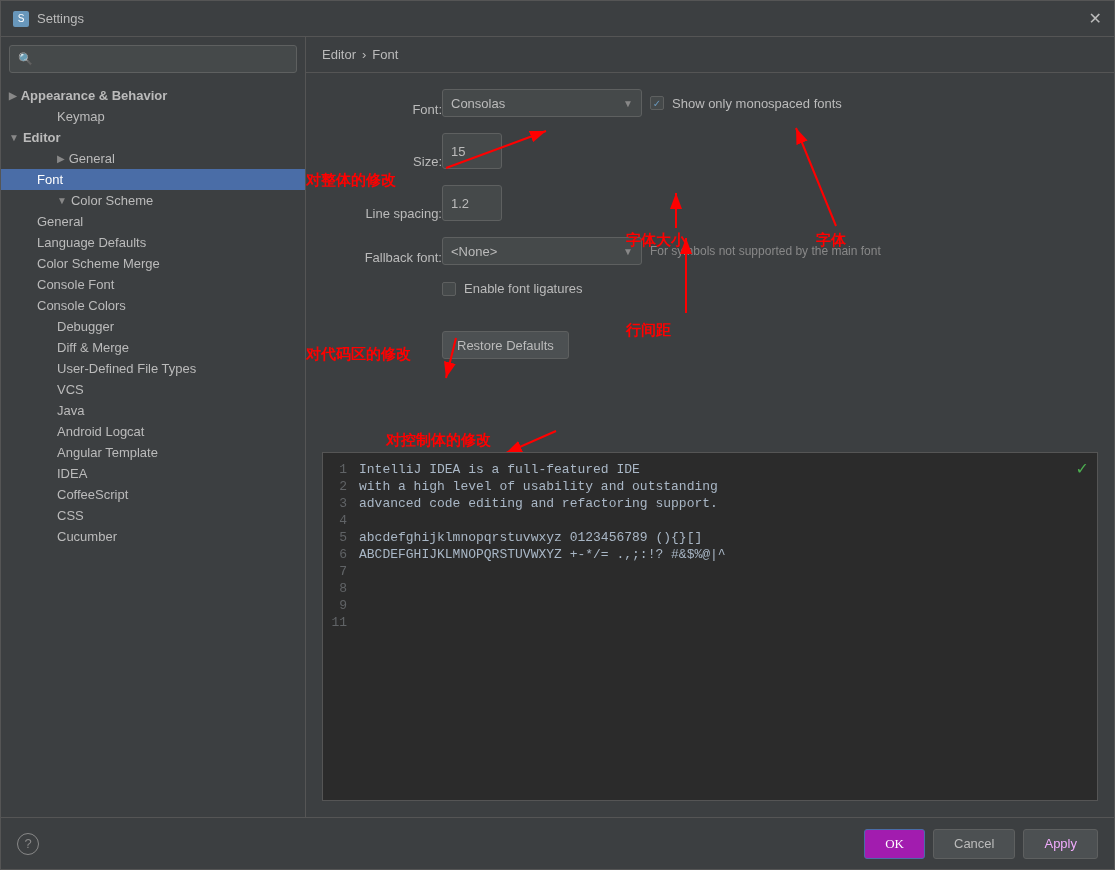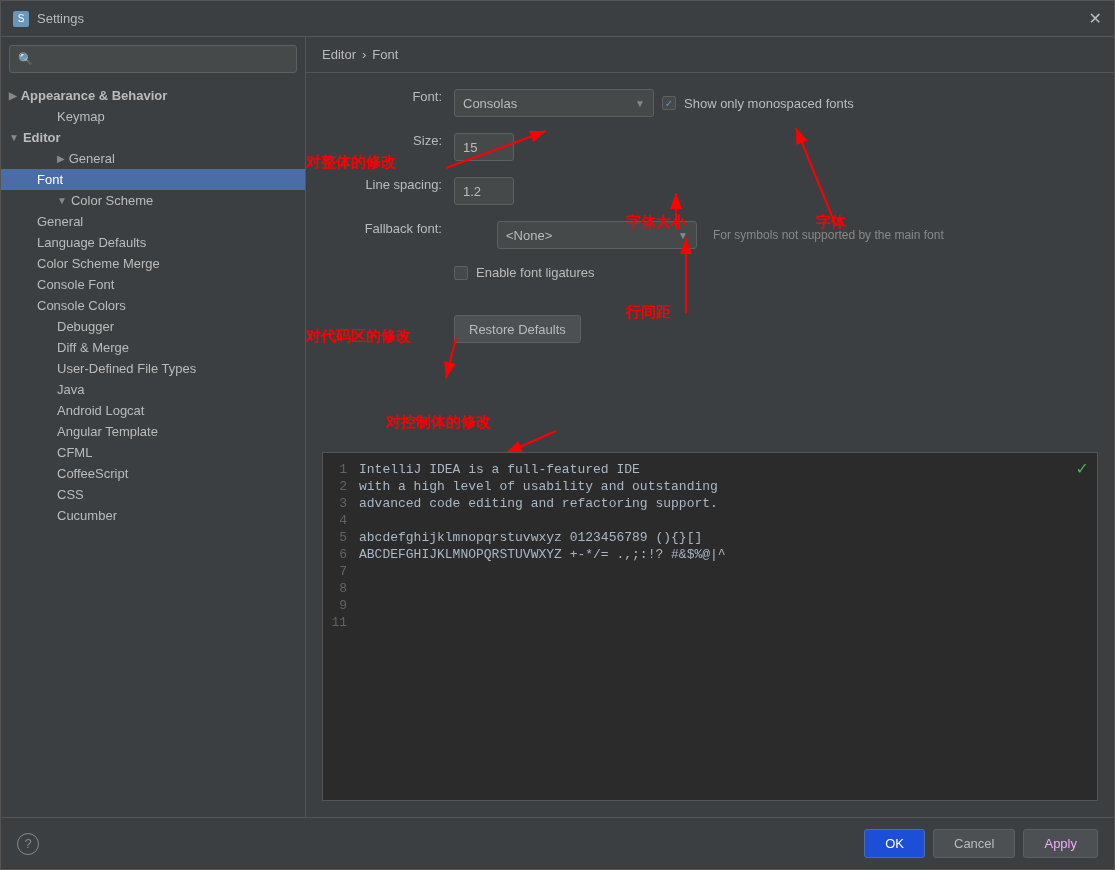--- a/index.html
+++ b/index.html
@@ -26,28 +26,28 @@
     .tree-item.level-2 { padding-left: 36px; }
     .expand-arrow { font-size: 10px; color: #888; }
 
     
     .main-panel { flex: 1; display: flex; flex-direction: column; background: #3c3f41; overflow: hidden; }
 
     .breadcrumb { padding: 10px 16px; border-bottom: 1px solid #555; display: flex; align-items: center; gap: 6px; color: #bbbbbb; font-size: 13px; }
 
     .settings-content { padding: 16px; display: flex; flex-direction: column; gap: 16px; flex: 1; overflow-y: auto; position: relative; }
 
-    .form-row { display: flex; align-items: flex-start; gap: 12px; }
+    .form-row { display: flex; align-items: flex-end; }
     .form-label { width: 120px; text-align: right; color: #bbbbbb; font-size: 13px; }
     .form-control { display: flex; align-items: center; gap: 8px; }
 
     .dropdown { background: #45494a; border: 1px solid #5e6060; border-radius: 3px; color: #bbbbbb; font-size: 13px; padding: 3px 8px; height: 28px; display: flex; align-items: center; gap: 8px; cursor: pointer; min-width: 200px; }
     .dropdown-arrow { margin-left: auto; color: #888; font-size: 10px; }
 
-    .text-input { background: #45494a; border: 1px solid #5e6060; border-radius: 3px; color: #bbbbbb; font-size: 13px; padding: 3px 8px; height: 28px; width: 60px; }
+    .text-input { background: #45494a; border: 1px solid #5e6060; border-radius: 3px; color: #bbbbbb; font-size: 13px; padding: 3px 8px; height: 36px; width: 60px; }
 
     .checkbox-row { display: flex; align-items: center; gap: 8px; }
     .checkbox { width: 14px; height: 14px; background: #45494a; border: 1px solid #5e6060; border-radius: 2px; display: flex; align-items: center; justify-content: center; cursor: pointer; }
     .checkbox.checked::after { content: '✓'; font-size: 10px; color: #6897bb; }
 
     .restore-btn { background: #4c5052; border: 1px solid #5e6060; border-radius: 3px; color: #bbbbbb; font-size: 13px; padding: 5px 14px; cursor: pointer; height: 28px; display: flex; align-items: center; }
 
     
     .preview { background: #2b2b2b; border: 1px solid #555; margin: 0 16px 16px; flex: 1; min-height: 300px; overflow: hidden; position: relative; }
     .preview-check { position: absolute; top: 6px; right: 8px; color: #4caf50; font-size: 16px; }
@@ -55,26 +55,26 @@
     .code-line { display: flex; align-items: center; padding: 1px 0; }
     .line-num { width: 36px; text-align: right; padding-right: 12px; color: #606366; font-size: 13px; user-select: none; }
     .line-code { color: #a9b7c6; font-size: 13px; }
 
     
     .bottom-bar { height: 52px; background: #3c3f41; border-top: 1px solid #555; display: flex; align-items: center; justify-content: space-between; padding: 0 16px; }
     .bottom-left { display: flex; align-items: center; }
     .help-btn { width: 22px; height: 22px; border-radius: 50%; border: 1px solid #888; display: flex; align-items: center; justify-content: center; color: #888; cursor: pointer; font-size: 13px; }
     .bottom-right { display: flex; gap: 8px; }
     .btn { padding: 6px 20px; border-radius: 3px; font-size: 13px; cursor: pointer; border: 1px solid transparent; }
-    .btn-ok { background: #1d4ed8; border-color: #4a6da7; color: white; }
+    .btn-ok { background: #a21caf; border-color: #4a6da7; color: white; font-family: Liberation Serif, serif; }
     .btn-cancel { background: #4c5052; border-color: #5e6060; color: #bbbbbb; }
     .btn-apply { background: #4c5052; border-color: #5e6060; color: #f0abfc; }
 
     
-    .ann-text { position: absolute; color: #ff0000; font-size: 15px; font-weight: bold; pointer-events: none; font-family: 'SimHei', sans-serif; }
+    .ann-text { position: absolute; color: #ff0000; font-size: 15px; font-weight: bold; pointer-events: none; font-family: 'SimHei', sans-serif; margin-top: 18px; }
   </style>
 </head>
 <body>
 
 <div class="window">
 
   <div class="title-bar">
     <div class="title-bar-icon">S</div>
     <span class="title-bar-text">Settings</span>
     <span class="title-bar-close">✕</span>
@@ -141,36 +141,39 @@
         </div>
 
         <div class="tree-item level-1">
           <span>Diff &amp; Merge</span>
         </div>
 
         <div class="tree-item level-1">
           <span>User-Defined File Types</span>
         </div>
 
+        <div class="tree-item level-1">
+          <span>VCS</span>
+        </div>
 
         <div class="tree-item level-1">
           <span>Java</span>
         </div>
 
 
         <div class="tree-item level-1">
           <span>Android Logcat</span>
         </div>
 
         <div class="tree-item level-1">
           <span>Angular Template</span>
         </div>
 
         <div class="tree-item level-1">
-          <span>CFML</span>
+          <span>IDEA</span>
         </div>
 
         <div class="tree-item level-1">
           <span>CoffeeScript</span>
         </div>
 
         <div class="tree-item level-1">
           <span>CSS</span>
         </div>
 
@@ -215,25 +218,25 @@
           <div class="form-row">
             <div class="form-label">Line spacing:</div>
             <div class="form-control">
               <input type="text" class="text-input" value="1.2" style="">
             </div>
           </div>
 
           <div class="form-row">
             <div class="form-label">Fallback font:</div>
             <div class="form-control">
-              <div class="dropdown" style="min-width:200px;margin-left:43px;">
+              <div class="dropdown" style="min-width:200px;">
                 <span>&lt;None&gt;</span>
                 <span class="dropdown-arrow">▼</span>
               </div>
-              <span style="color:#888; font-size:12px; margin-left:8px;">For symbols not supported by the main font</span>
+              <span style="color:#888; font-size:12px; margin-left:0;">For symbols not supported by the main font</span>
             </div>
           </div>
 
           <div class="form-row" style="margin-top:0;">
             <div class="form-label"></div>
             <div class="checkbox-row">
               <div class="checkbox"></div>
               <span>Enable font ligatures</span>
             </div>
           </div>

